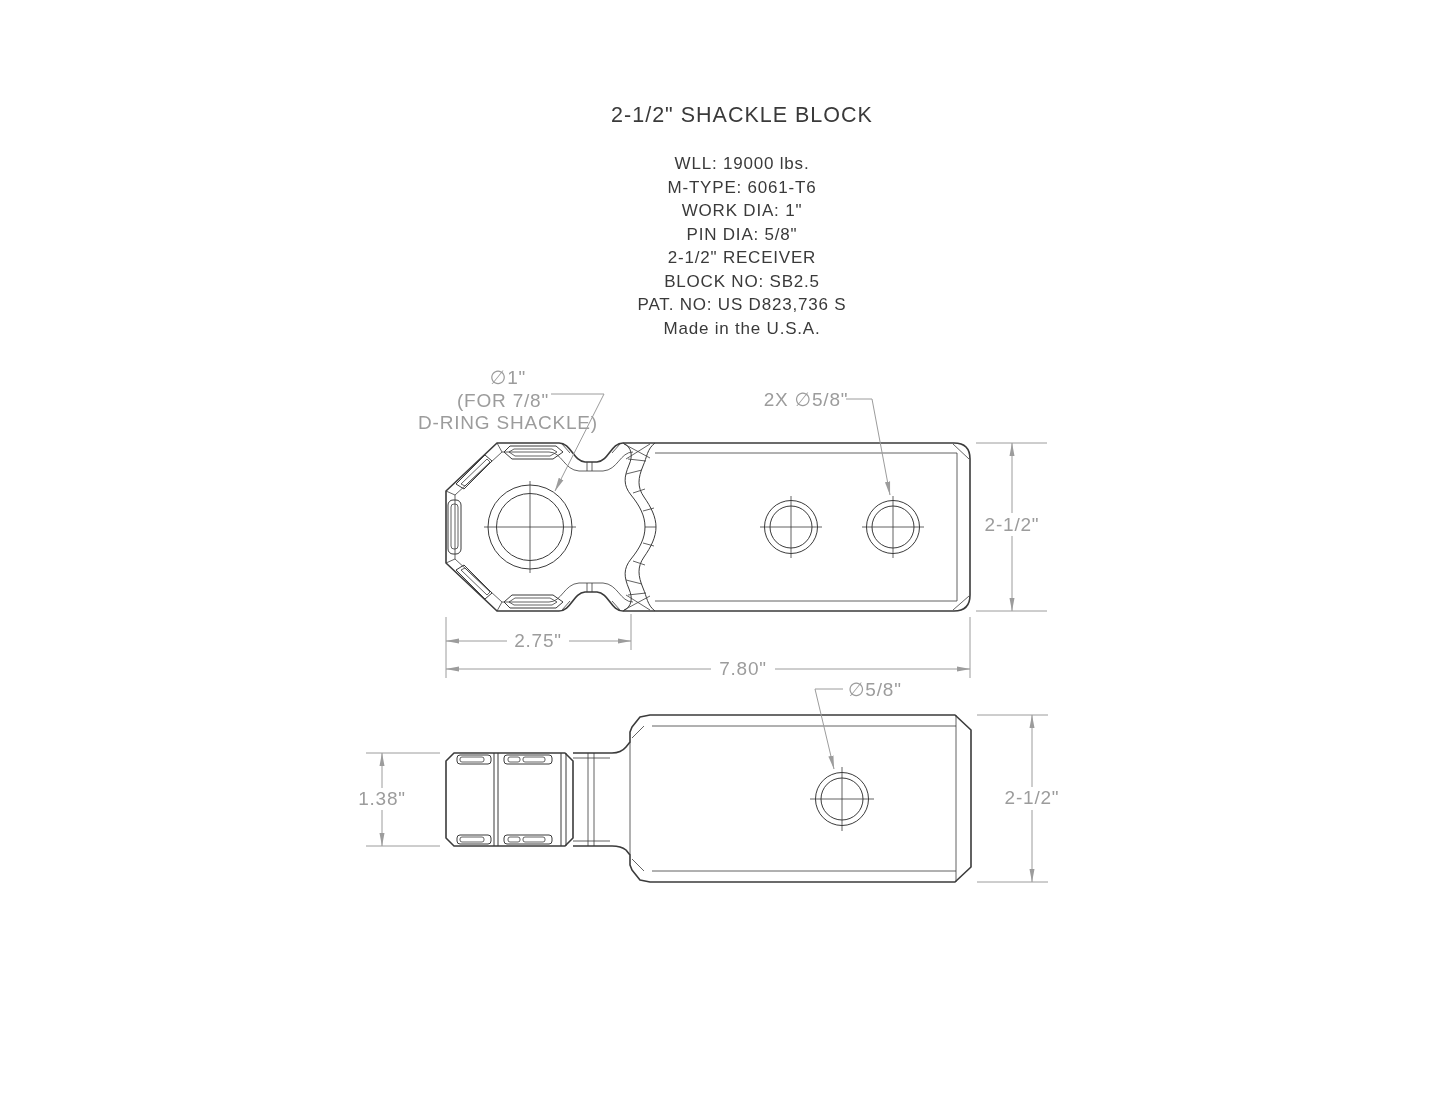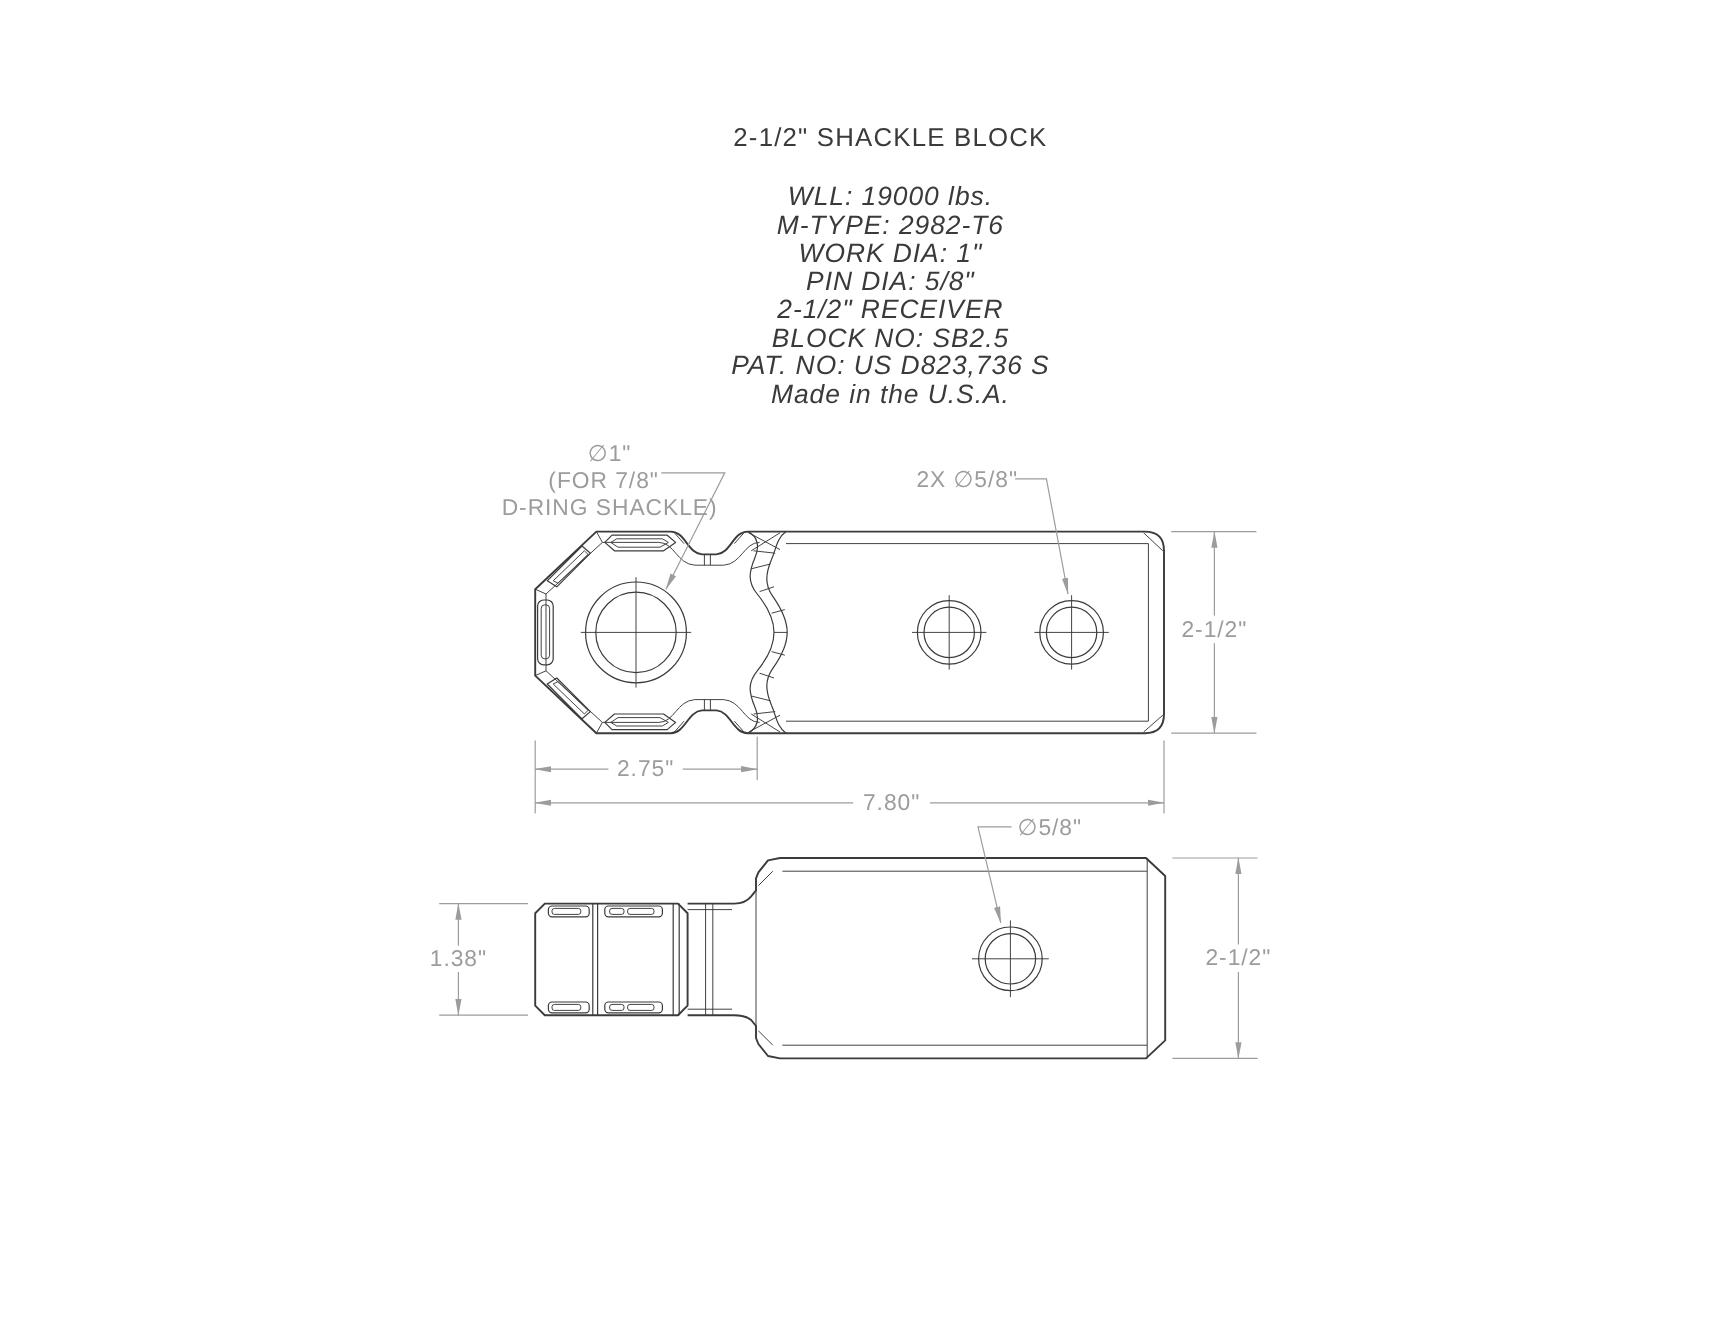--- a/index.html
+++ b/index.html
@@ -1,39 +1,39 @@
 <!DOCTYPE html>
 <html><head>
 <meta charset="utf-8">
 <style>
   html,body{margin:0;padding:0;background:#ffffff;}
   .page{position:relative;width:1440px;height:1113px;background:#ffffff;overflow:hidden;
         font-family:"Liberation Sans",sans-serif;}
   .titleblock{position:absolute;left:742px;top:102px;transform:translateX(-50%);
               text-align:center;white-space:nowrap;color:#3a3a3a;}
   .title{font-size:21.5px;letter-spacing:1px;line-height:26px;}
-  .specs{margin-top:24px;font-size:22px;letter-spacing:0.8px;line-height:23.5px;font-style:italic;}
+  .specs{margin-top:24px;font-size:17px;letter-spacing:0.8px;line-height:23.5px;}
   svg.drawing{position:absolute;left:0;top:0;width:1440px;height:1113px;}
   .s-outline{stroke:#3b3b3b;stroke-width:1.6;fill:none;stroke-linejoin:round;}
   .s-detail{stroke:#3b3b3b;stroke-width:1;fill:none;stroke-linejoin:round;}
   .s-thin{stroke:#3b3b3b;stroke-width:0.8;fill:none;}
   .s-dim{stroke:#9c9c9c;stroke-width:1;fill:none;}
   .dimtext{font-family:"Liberation Sans",sans-serif;font-size:19px;fill:#9c9c9c;letter-spacing:0.8px;}
   .mask{fill:#ffffff;stroke:none;}
 </style>
 </head>
 <body>
 
 <div class="page">
 
   <div class="titleblock">
     <div class="title">2-1/2" SHACKLE BLOCK</div>
     <div class="specs">
       <div>WLL: 19000 lbs.</div>
-      <div>M-TYPE: 2982-T6</div>
+      <div>M-TYPE: 6061-T6</div>
       <div>WORK DIA: 1"</div>
       <div>PIN DIA: 5/8"</div>
       <div>2-1/2" RECEIVER</div>
       <div>BLOCK NO: SB2.5</div>
       <div>PAT. NO: US D823,736 S</div>
       <div>Made in the U.S.A.</div>
     </div>
   </div>
 
   <svg class="drawing" viewBox="0 0 1440 1113">

